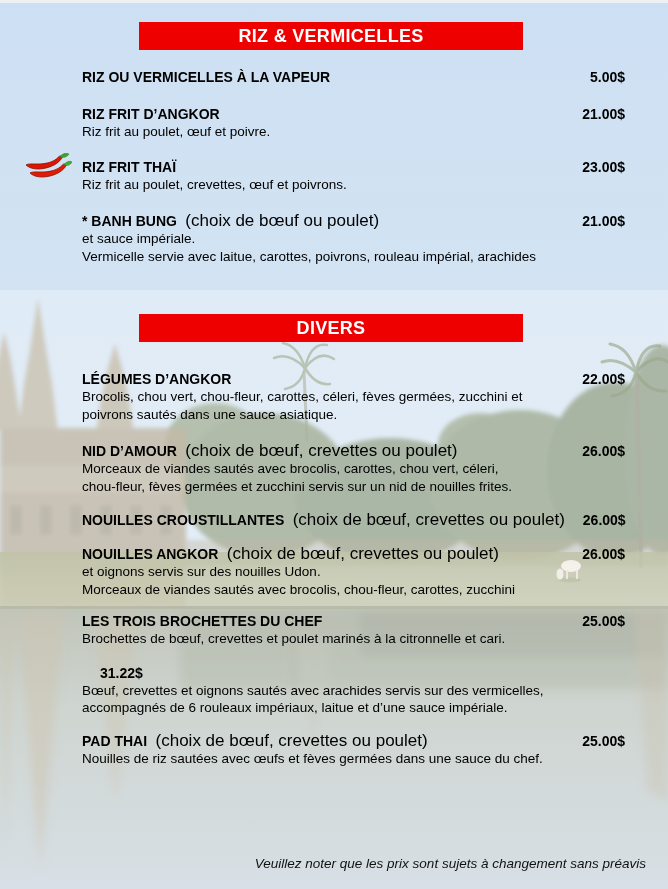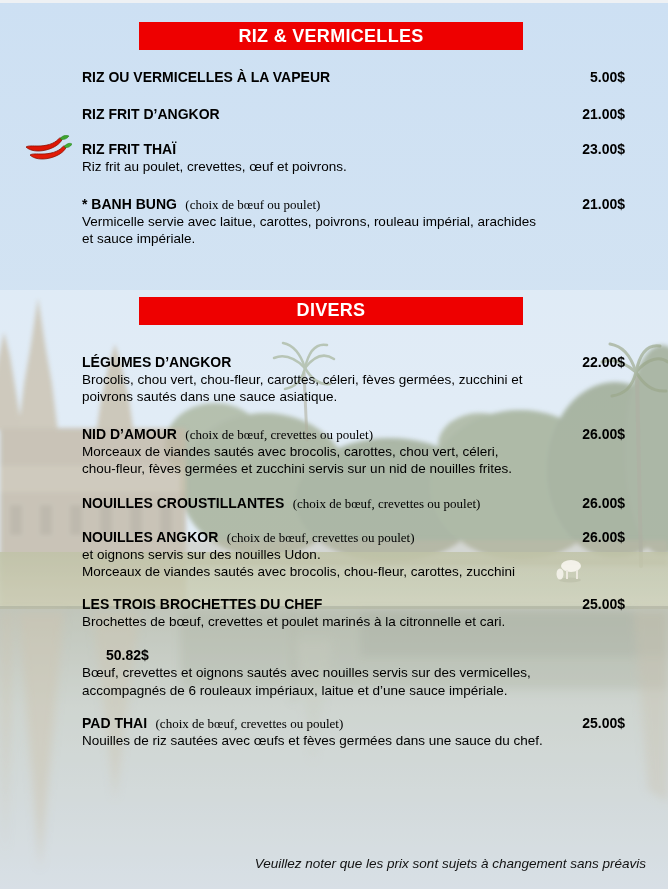--- a/index.html
+++ b/index.html
@@ -13,22 +13,22 @@
   .content{position:absolute;left:82px;right:43px;top:0;z-index:2;}
   .banner{
     width:384px;height:28px;margin-left:57px;
     background:#ee0000;color:#fff;
     display:flex;align-items:center;justify-content:center;
     font-weight:bold;font-size:18px;letter-spacing:.3px;
   }
   .item{position:relative;}
   .row{display:flex;justify-content:space-between;align-items:baseline;line-height:17px;white-space:nowrap;}
   .nm{font-weight:bold;font-size:14px;}
-  .nt{font-weight:normal;font-size:13px;margin-left:4px;font-family:Liberation Serif, serif;}
-  .price{font-weight:bold;font-size:14px;margin-left:24px;}
+  .nt{font-weight:normal;font-size:17px;margin-left:4px;}
+  .price{font-weight:bold;font-size:14px;margin-left:18px;}
   .desc{font-size:13.5px;line-height:17.5px;white-space:nowrap;}
   .chili{position:absolute;left:-60px;top:-6px;width:50px;height:34px;}
   .footer{
     position:absolute;top:856px;right:22px;z-index:2;
     font-size:13.5px;font-style:italic;color:#111;
   }
 </style>
 </head>
 <body>
 
@@ -150,20 +150,21 @@
         <span class="nm">RIZ OU VERMICELLES À LA VAPEUR</span>
         <span class="price">5.00$</span>
       </div>
     </div>
 
     <div class="item" style="margin-top:20px">
       <div class="row">
         <span class="nm">RIZ FRIT D’ANGKOR</span>
         <span class="price">21.00$</span>
       </div>
+      <div class="desc">Riz frit au poulet, œuf et poivre.</div>
     </div>
 
     <div class="item" style="margin-top:18px">
       <span class="chili">
         <svg width="50" height="34" viewBox="0 0 50 34">
           <g>
             <path d="M4 12 C8 16 16 17 24 15 C32 13 38 9 40 4.5 C40.5 3 38 2 36.5 4 C32 9 24 11 16 11 C11 11 6 10.5 4 12 Z" fill="#dd1505" stroke="#8a1000" stroke-width="0.8"></path>
             <path d="M38 4 C40 0.5 44 -0.5 47 1 C45 4 41 5.5 38 4 Z" fill="#3da32e" stroke="#1f7a18" stroke-width="0.5"></path>
             <path d="M8 20 C12 24 20 25 28 23 C36 21 42 17 44 12.5 C44.5 11 42 10 40.5 12 C36 17 28 19 20 19 C15 19 10 18.5 8 20 Z" fill="#e21b07" stroke="#8a1000" stroke-width="0.8"></path>
             <path d="M42 12 C44 8.5 48 7.5 50 9 C48.5 12 45 13.5 42 12 Z" fill="#43ad33" stroke="#1f7a18" stroke-width="0.5"></path>
@@ -178,22 +179,22 @@
     </div>
 
     <div class="item" style="margin-top:19px">
       <div class="row">
         <span>
           <span class="nm">* BANH BUNG</span>
           <span class="nt">(choix de bœuf ou poulet)</span>
         </span>
         <span class="price">21.00$</span>
       </div>
+      <div class="desc">et sauce impériale.</div>
       <div class="desc">Vermicelle servie avec laitue, carottes, poivrons, rouleau impérial, arachides</div>
-      <div class="desc">et sauce impériale.</div>
     </div>
 
     <div class="banner" style="margin-top:49px">
       <span>DIVERS</span>
     </div>
 
     <div class="item" style="margin-top:29px">
       <div class="row">
         <span class="nm">LÉGUMES D’ANGKOR</span>
         <span class="price">22.00$</span>
@@ -239,23 +240,23 @@
     <div class="item" style="margin-top:15px">
       <div class="row">
         <span class="nm">LES TROIS BROCHETTES DU CHEF</span>
         <span class="price">25.00$</span>
       </div>
       <div class="desc">Brochettes de bœuf, crevettes et poulet marinés à la citronnelle et cari.</div>
     </div>
 
     <div class="item" style="margin-top:17px">
       <div class="row">
-        <span class="price">50.82$</span>
-      </div>
-      <div class="desc">Bœuf, crevettes et oignons sautés avec nouilles  servis sur des vermicelles,</div>
+        <span class="price">31.22$</span>
+      </div>
+      <div class="desc">Bœuf, crevettes et oignons sautés avec arachides  servis sur des vermicelles,</div>
       <div class="desc">accompagnés de 6 rouleaux impériaux, laitue et d’une sauce impériale.</div>
     </div>
 
     <div class="item" style="margin-top:15px">
       <div class="row">
         <span>
           <span class="nm">PAD THAI</span>
           <span class="nt">(choix de bœuf, crevettes ou poulet)</span>
         </span>
         <span class="price">25.00$</span>

